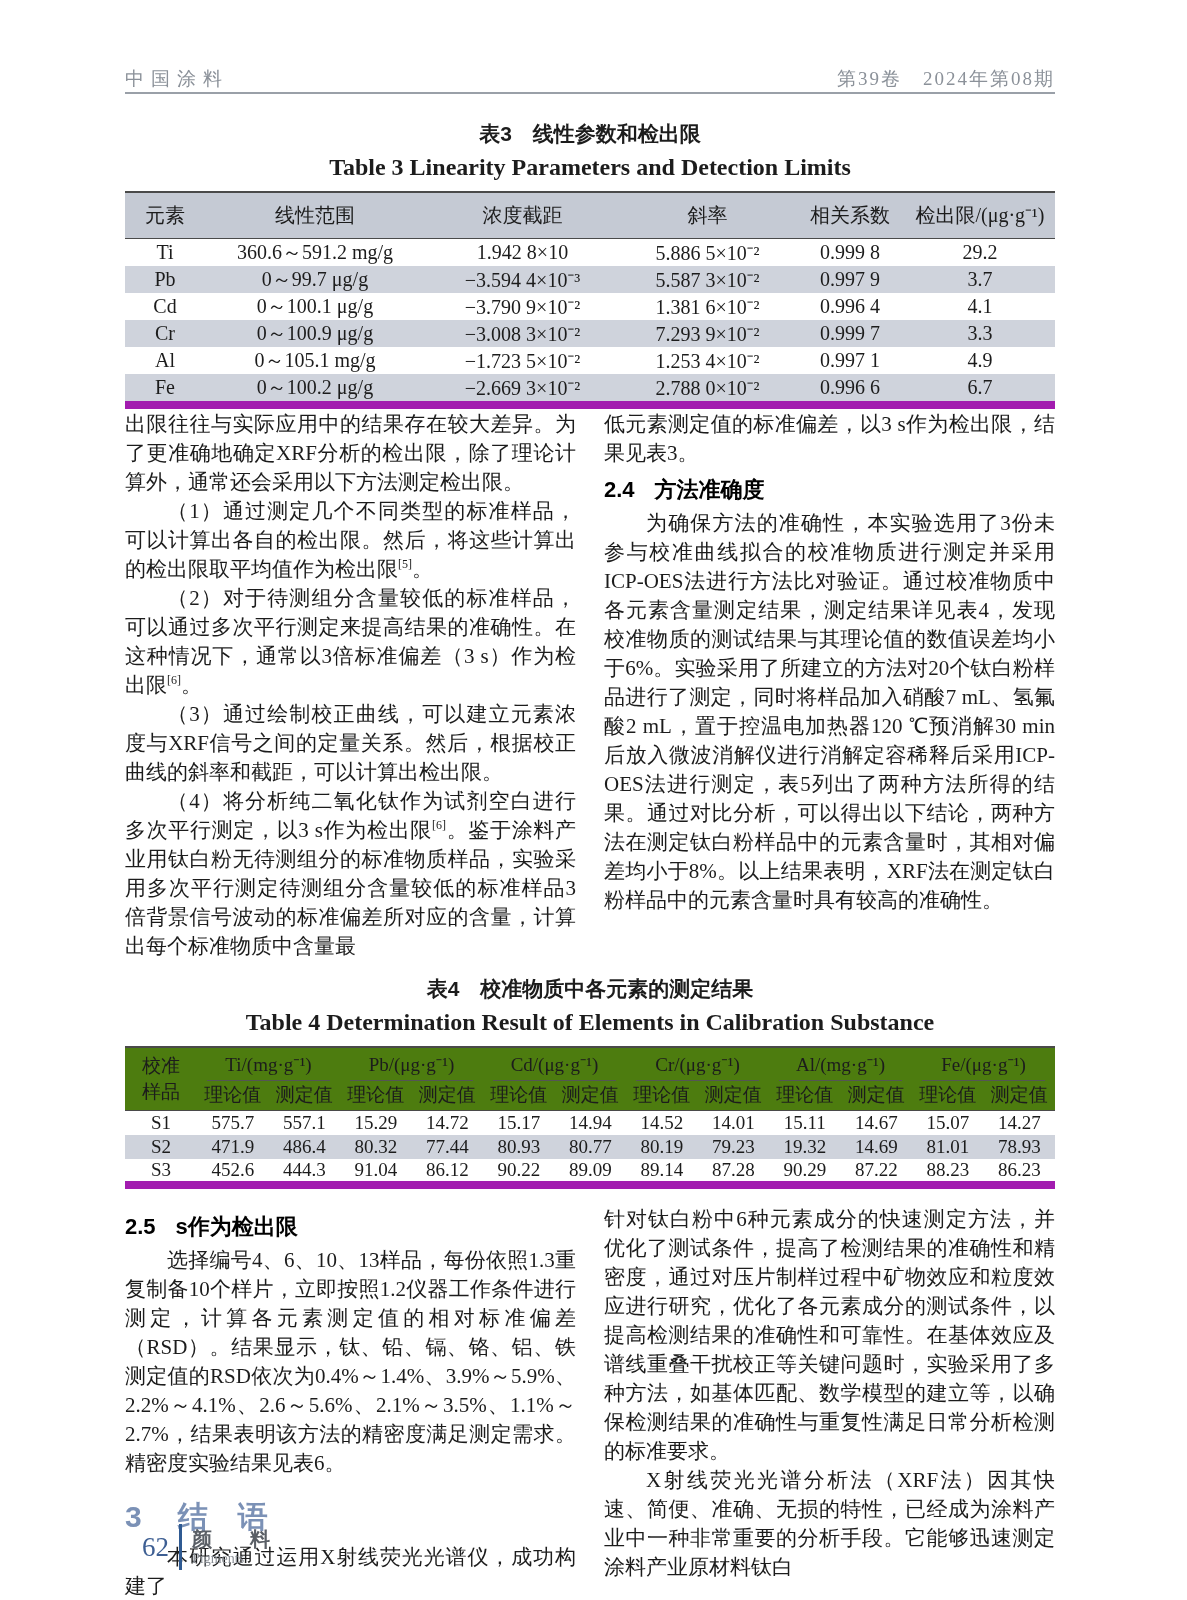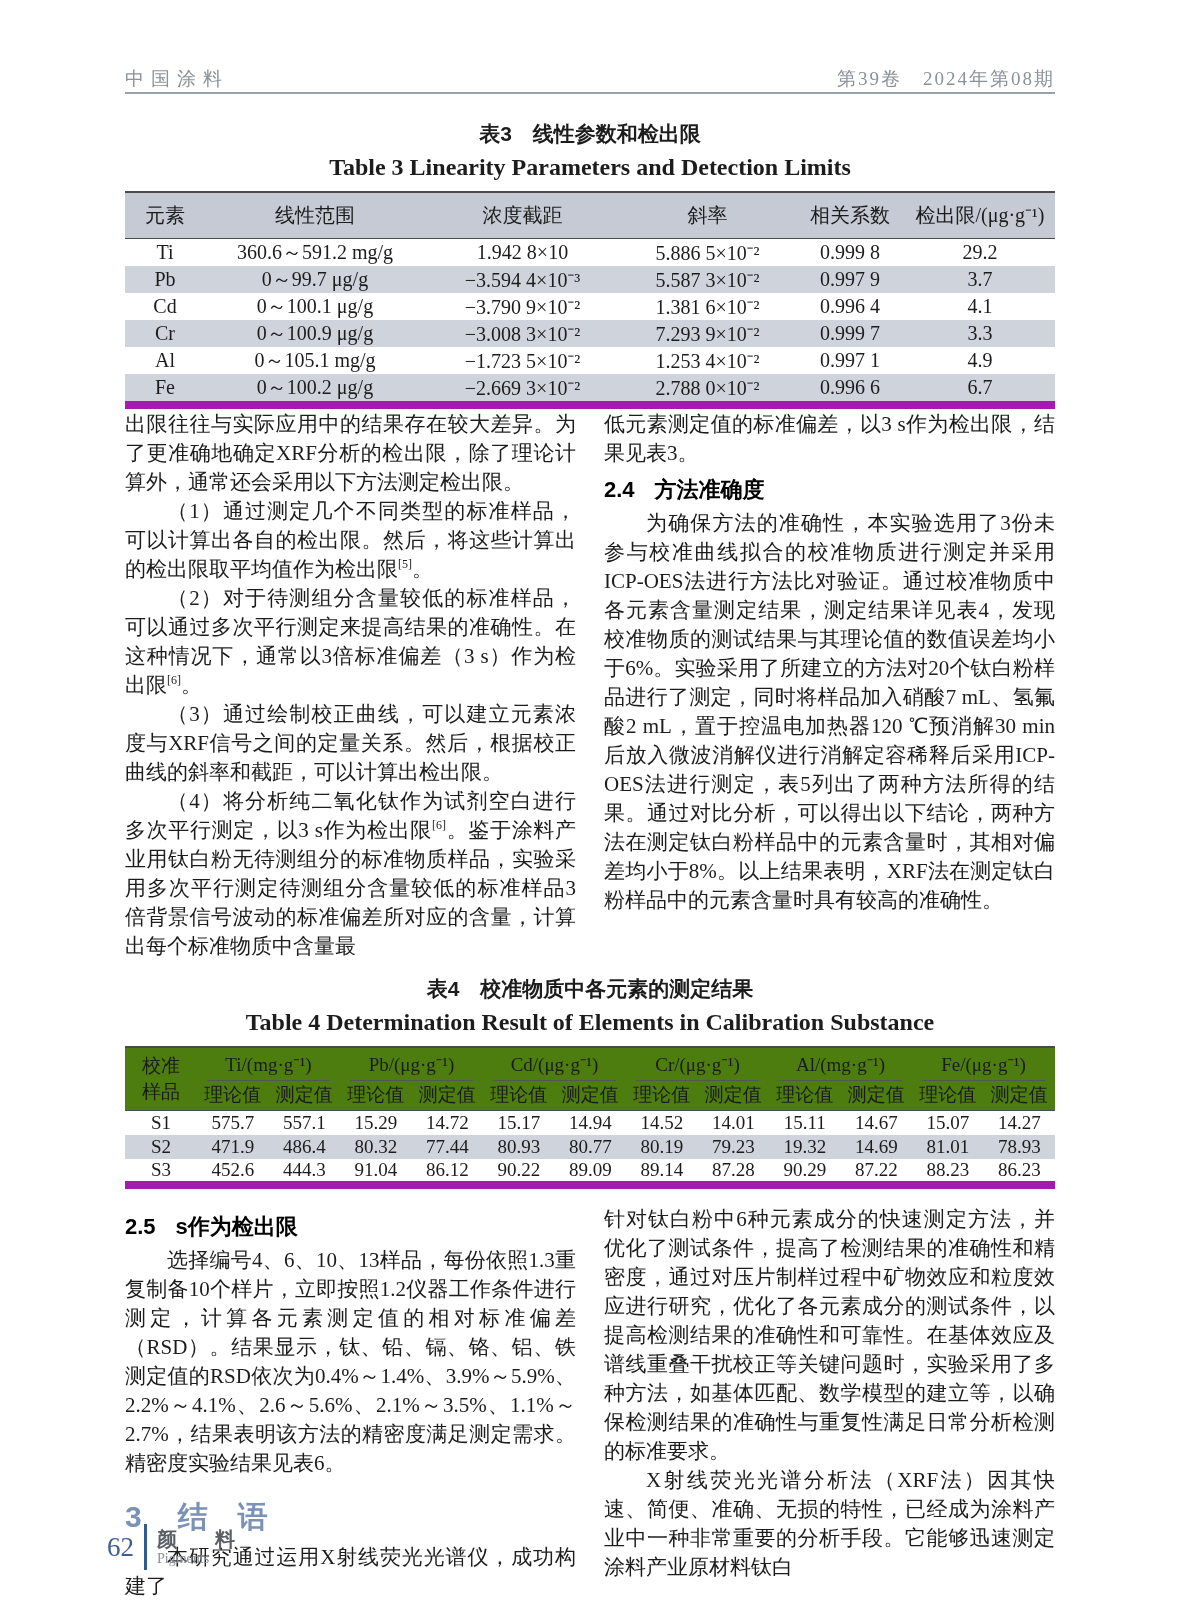--- a/index.html
+++ b/index.html
@@ -70,21 +70,21 @@
     color:#000000;font-weight:bold;font-size:22px;
     margin:7px 0 5px;display:flex;gap:20px;text-align:left;
   }
   .big-head{
     font-family:"Liberation Sans", sans-serif;
     color:#7b91b6;font-weight:bold;font-size:30px;
     margin:24px 0 12px;display:flex;gap:36px;text-align:left;
   }
   
   .footer{
-    position:absolute;left:107px;bottom:30px;
+    position:absolute;left:142px;bottom:30px;
     display:flex;align-items:center;gap:10px;
   }
   .pg-num{font-size:27px;color:#3e5f93;}
   .foot-bar{width:3px;height:46px;background:#2f5a92;}
   .foot-labels .zh{
     font-size:20px;font-weight:bold;color:#5a5f66;letter-spacing:9px;
     font-family:"Liberation Sans", sans-serif;line-height:24px;
   }
   .foot-labels .en{font-size:14px;color:#8a8f96;line-height:16px;}
 </style>

